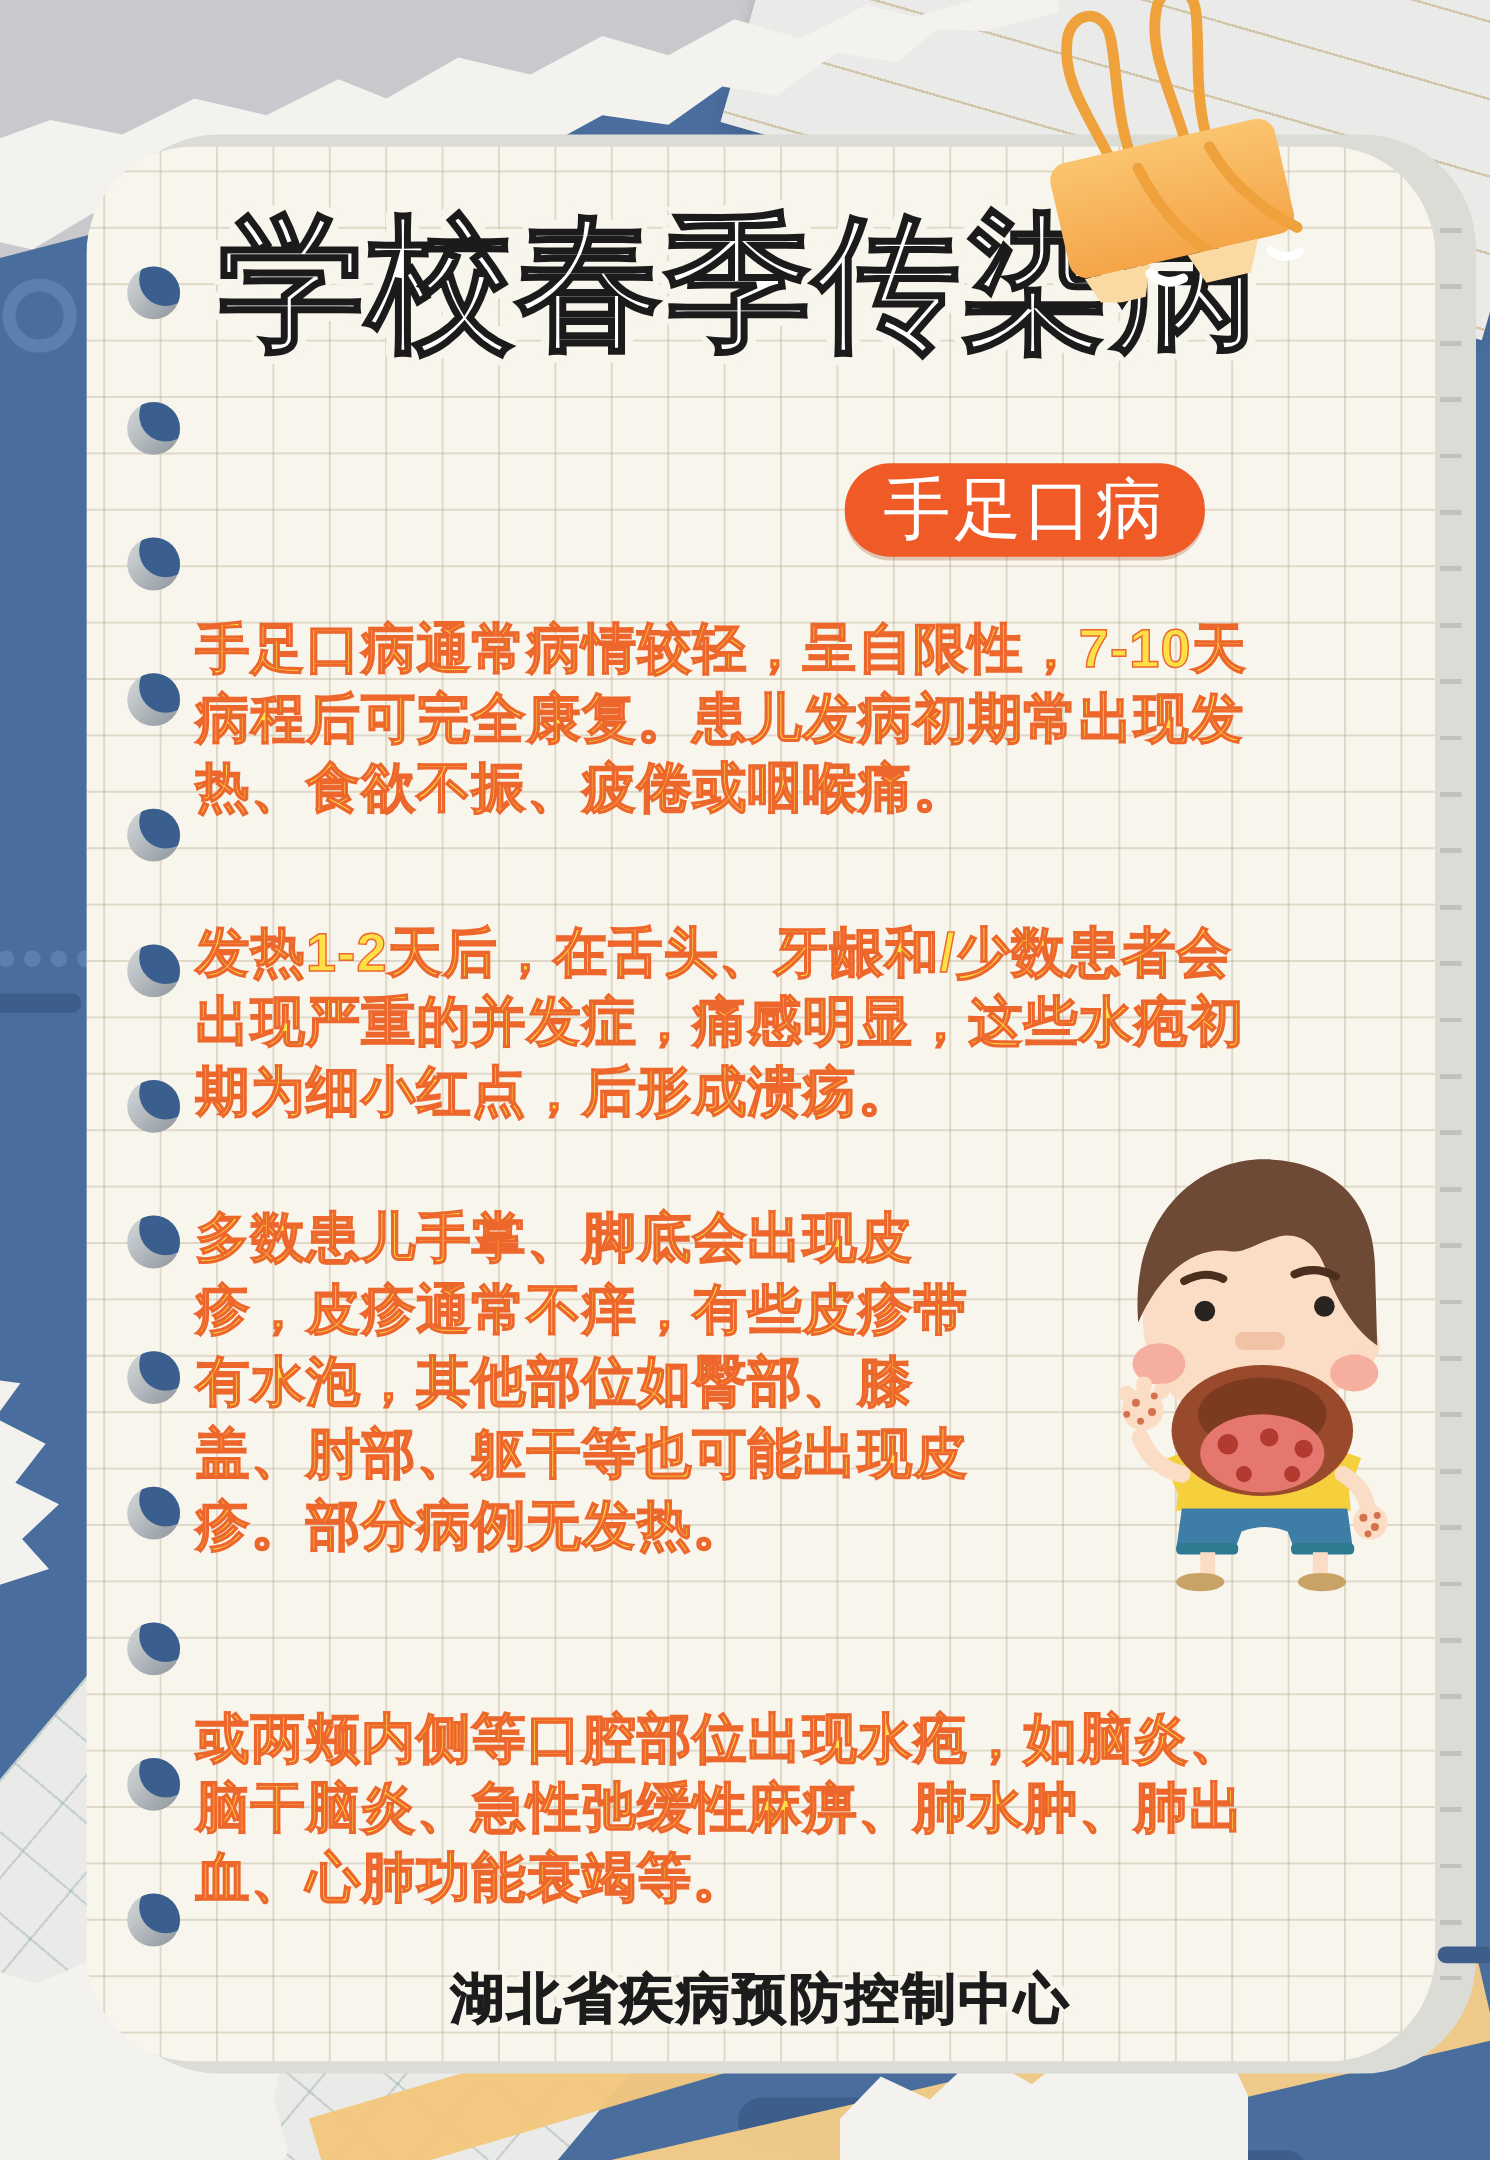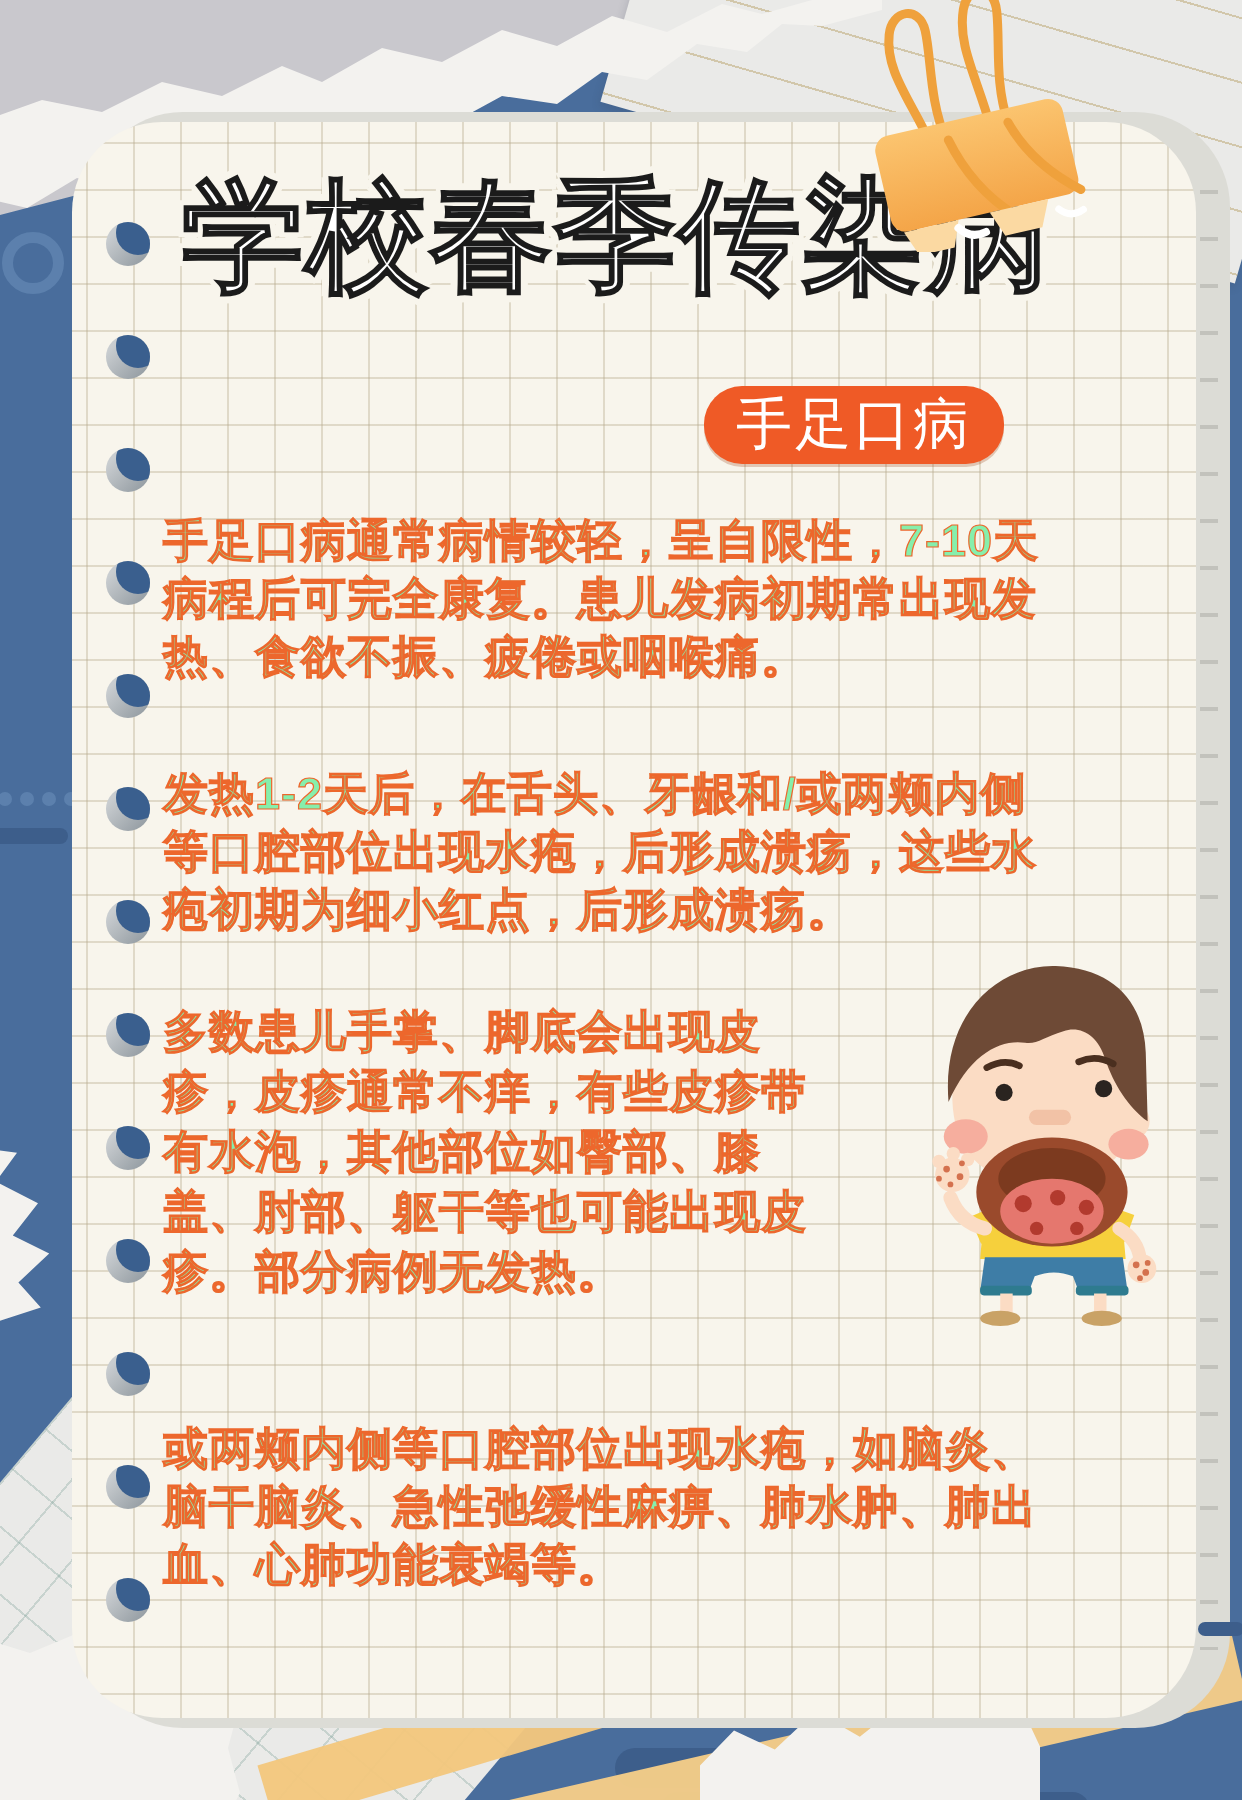--- a/index.html
+++ b/index.html
@@ -50,21 +50,21 @@
     background:#3A5F8E;top:-24%;left:22%;}
 
   
   .title{color:#ffffff;font-weight:900;font-size:122px;line-height:128px;letter-spacing:2px;
     -webkit-text-stroke:2px #1B1B1B;white-space:nowrap;
     text-shadow:-6px -6px 0 #F8F5EC,6px -6px 0 #F8F5EC,-6px 6px 0 #F8F5EC,6px 6px 0 #F8F5EC,
       0 -8px 0 #F8F5EC,0 8px 0 #F8F5EC,-8px 0 0 #F8F5EC,8px 0 0 #F8F5EC;}
   .badge{left:704px;top:386px;height:78px;padding:0 32px;background:#EF5A26;border-radius:38px;
     color:#FFFFFF;font-weight:400;font-size:56px;display:flex;align-items:center;justify-content:center;
     letter-spacing:3px;box-shadow:0 3px 0 rgba(150,60,10,.25);}
-  .para{color:#86efac;font-weight:900;font-size:45px;line-height:58px;letter-spacing:1px;
+  .para{color:#fde047;font-weight:900;font-size:45px;line-height:58px;letter-spacing:1px;
     -webkit-text-stroke:1.2px #ED672C;text-align:left;}
   .footer{left:72px;top:1636px;width:1124px;text-align:center;color:#1C1C1C;font-weight:900;
     font-size:45px;letter-spacing:2px;-webkit-text-stroke:1px #1C1C1C;
     text-shadow:-4px -4px 0 #F8F5EC,4px -4px 0 #F8F5EC,-4px 4px 0 #F8F5EC,4px 4px 0 #F8F5EC;}
 </style>
 </head>
 <body>
 
 <div class="stage">
 
@@ -108,21 +108,21 @@
   <div class="abs hole" style="top:1126px;"></div>
   <div class="abs hole" style="top:1239px;"></div>
   <div class="abs hole" style="top:1352px;"></div>
   <div class="abs hole" style="top:1465px;"></div>
   <div class="abs hole" style="top:1578px;"></div>
 
   <div class="abs title" style="left:182px;top:172px;">学校春季传染病</div>
   <div class="abs badge">手足口病</div>
 
   <div class="abs para" style="left:163px;top:512px;width:905px;">手足口病通常病情较轻，呈自限性，7-10天病程后可完全康复。患儿发病初期常出现发热、食欲不振、疲倦或咽喉痛。</div>
-  <div class="abs para" style="left:163px;top:765px;width:905px;">发热1-2天后，在舌头、牙龈和/或两颊内侧等口腔部位出现水疱，后形成溃疡，这些水疱初期为细小红点，后形成溃疡。</div>
+  <div class="abs para" style="left:163px;top:765px;width:905px;">发热1-2天后，在舌头、牙龈和/少数患者会出现严重的并发症，痛感明显，这些水疱初期为细小红点，后形成溃疡。</div>
   <div class="abs para" style="left:163px;top:1002px;width:660px;line-height:60px;">多数患儿手掌、脚底会出现皮疹，皮疹通常不痒，有些皮疹带有水泡，其他部位如臀部、膝盖、肘部、躯干等也可能出现皮疹。部分病例无发热。</div>
   <div class="abs para" style="left:163px;top:1420px;width:915px;">或两颊内侧等口腔部位出现水疱，如脑炎、脑干脑炎、急性弛缓性麻痹、肺水肿、肺出血、心肺功能衰竭等。</div>
 
   <svg class="abs" style="left:893px;top:946px;" width="292" height="404" viewBox="0 0 305 400">
 
     <path d="M 106,256 L 226,256 Q 238,258 239,270 L 243,316 L 91,316 L 95,270 Q 96,258 106,256 Z" fill="#F6D03C"></path>
     <path d="M 108,260 L 80,272 L 92,300 L 118,292 Z" fill="#F6D03C"></path>
     <path d="M 224,260 L 252,270 L 242,298 L 220,290 Z" fill="#F6D03C"></path>
     <path d="M 96,284 Q 70,278 60,252" stroke="#FBDCC4" stroke-width="15" fill="none" stroke-linecap="round"></path>
     <path d="M 236,284 Q 256,296 258,316" stroke="#FBDCC4" stroke-width="14" fill="none" stroke-linecap="round"></path>
@@ -166,20 +166,21 @@
     </g>
     <g>
       <circle cx="260" cy="326" r="15" fill="#FBDCC4"></circle>
       <circle cx="254" cy="322" r="3.5" fill="#D4714E"></circle>
       <circle cx="264" cy="330" r="3.5" fill="#D4714E"></circle>
       <circle cx="258" cy="336" r="3" fill="#D4714E"></circle>
       <circle cx="266" cy="320" r="3" fill="#D4714E"></circle>
     </g>
   </svg>
 
+  <div class="abs footer">湖北省疾病预防控制中心</div>
 
   <svg class="abs" style="left:838px;top:-10px;" width="250" height="262" viewBox="0 0 250 262">
     <defs>
       <linearGradient id="clipGrad" x1="0" y1="0" x2="0" y2="1">
         <stop offset="0" stop-color="#FBC46F"></stop>
         <stop offset="1" stop-color="#F4A548"></stop>
       </linearGradient>
     </defs>
     <g transform="rotate(-13 125 120)">
       <path d="M 86,146 C 76,98 58,64 70,30 C 78,6 106,8 106,34 C 106,62 94,104 102,146" fill="none" stroke="#EFA13C" stroke-width="9" stroke-linecap="round"></path>

